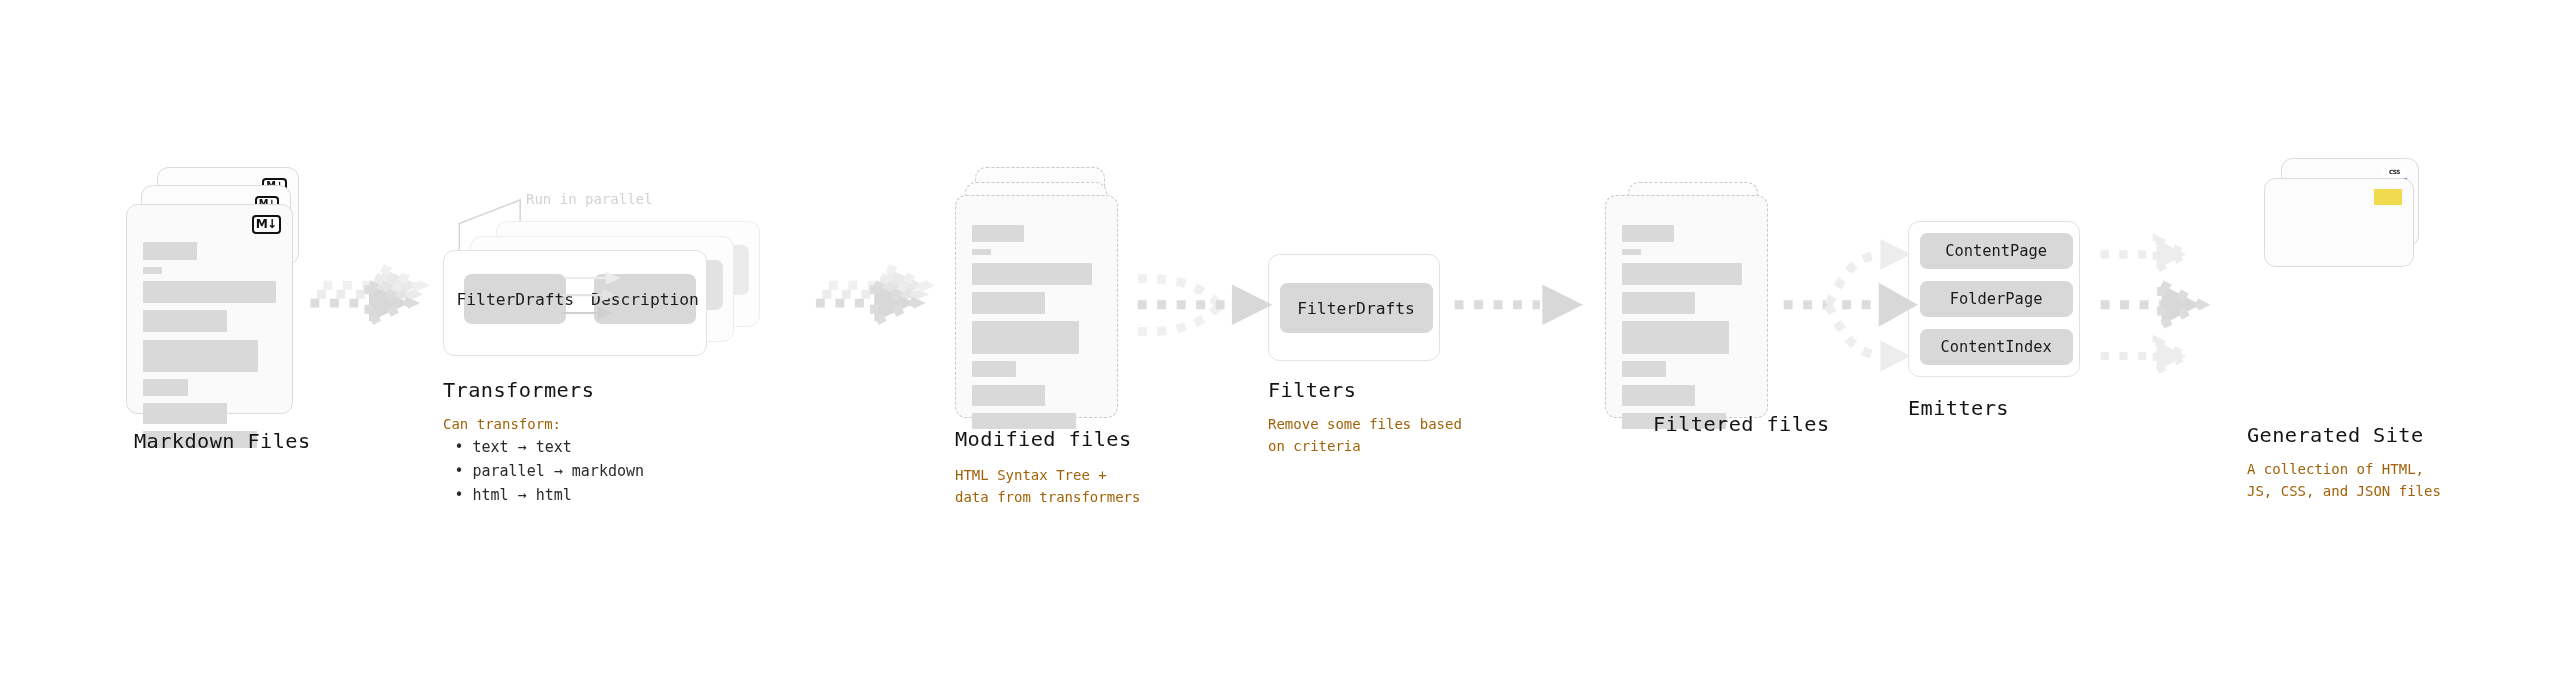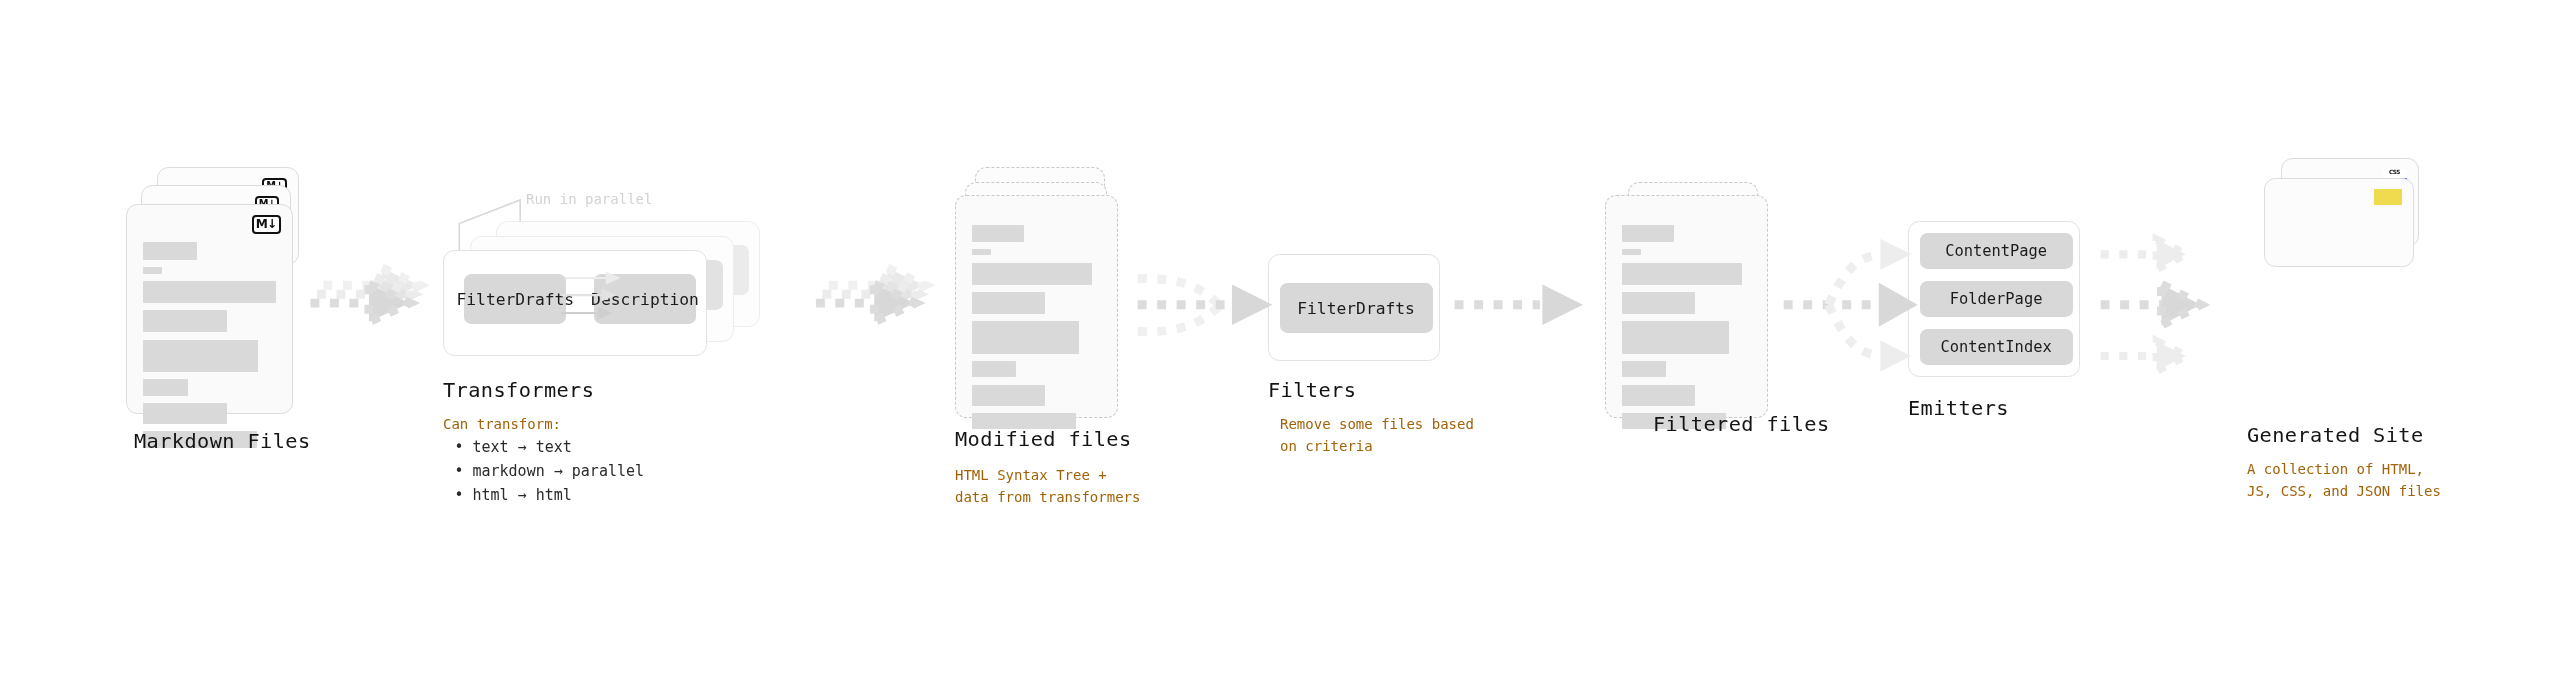--- a/index.html
+++ b/index.html
@@ -234,21 +234,21 @@
           <polygon points="46,59 60,65 46,71"></polygon>
       </g>
     </svg>
   </div>
 
   <div class="caption-title" style="left:443px; top:378px;">Transformers</div>
   <div class="caption-sub" style="left:443px; top:414px;">Can transform:</div>
   <div class="caption-list" style="left:443px; top:435px;">
     <ul>
       <li>text → text</li>
-      <li>markdown → parallel</li>
+      <li>parallel → markdown</li>
       <li>html → html</li>
     </ul>
   </div>
 
   <div class="node" style="left:955px; top:167px;">
     <div class="doc-stack" style="width:175px;height:252px;">
       <div class="doc dashed" style="left:20.3px; top:0px; width:130px; height:73px; background:#fcfcfc;"></div>
       <div class="doc dashed" style="left:9.8px; top:14.6px; width:142px; height:73px; background:#fcfcfc;"></div>
       <div class="doc dashed" style="left:0px; top:28.4px; width:163px; height:223px;">
         <div class="doc-body" style="top:29px;">
@@ -269,21 +269,21 @@
   <div class="caption-sub" style="left:955px; top:465px;">HTML Syntax Tree +
 data from transformers</div>
 
   <div class="node" style="left:1268px; top:254px;">
     <div class="group-box" style="left:0px; top:0px; width:172px; height:107px;">
       <div class="pill" style="left:10.6px; top:28px; width:153px; height:50px; font-size:16.3px;">FilterDrafts</div>
     </div>
   </div>
 
   <div class="caption-title" style="left:1268px; top:378px;">Filters</div>
-  <div class="caption-sub" style="left:1268px; top:414px;margin-left:12px;">Remove some files based
+  <div class="caption-sub" style="left:1268px; top:414px;">Remove some files based
 on criteria</div>
 
   <div class="node" style="left:1605px; top:167px;">
     <div class="doc-stack" style="width:175px;height:252px;">
       <div class="doc dashed" style="left:23px; top:14.6px; width:130px; height:73px; background:#fcfcfc;"></div>
       <div class="doc dashed" style="left:0px; top:28.4px; width:163px; height:223px;">
         <div class="doc-body" style="top:29px;">
           <div class="bar" style="width:52px;height:16.3px;"></div>
           <div class="bar" style="width:18.7px;height:6.5px;"></div>
           <div class="bar" style="width:93%;height:22px;"></div>

